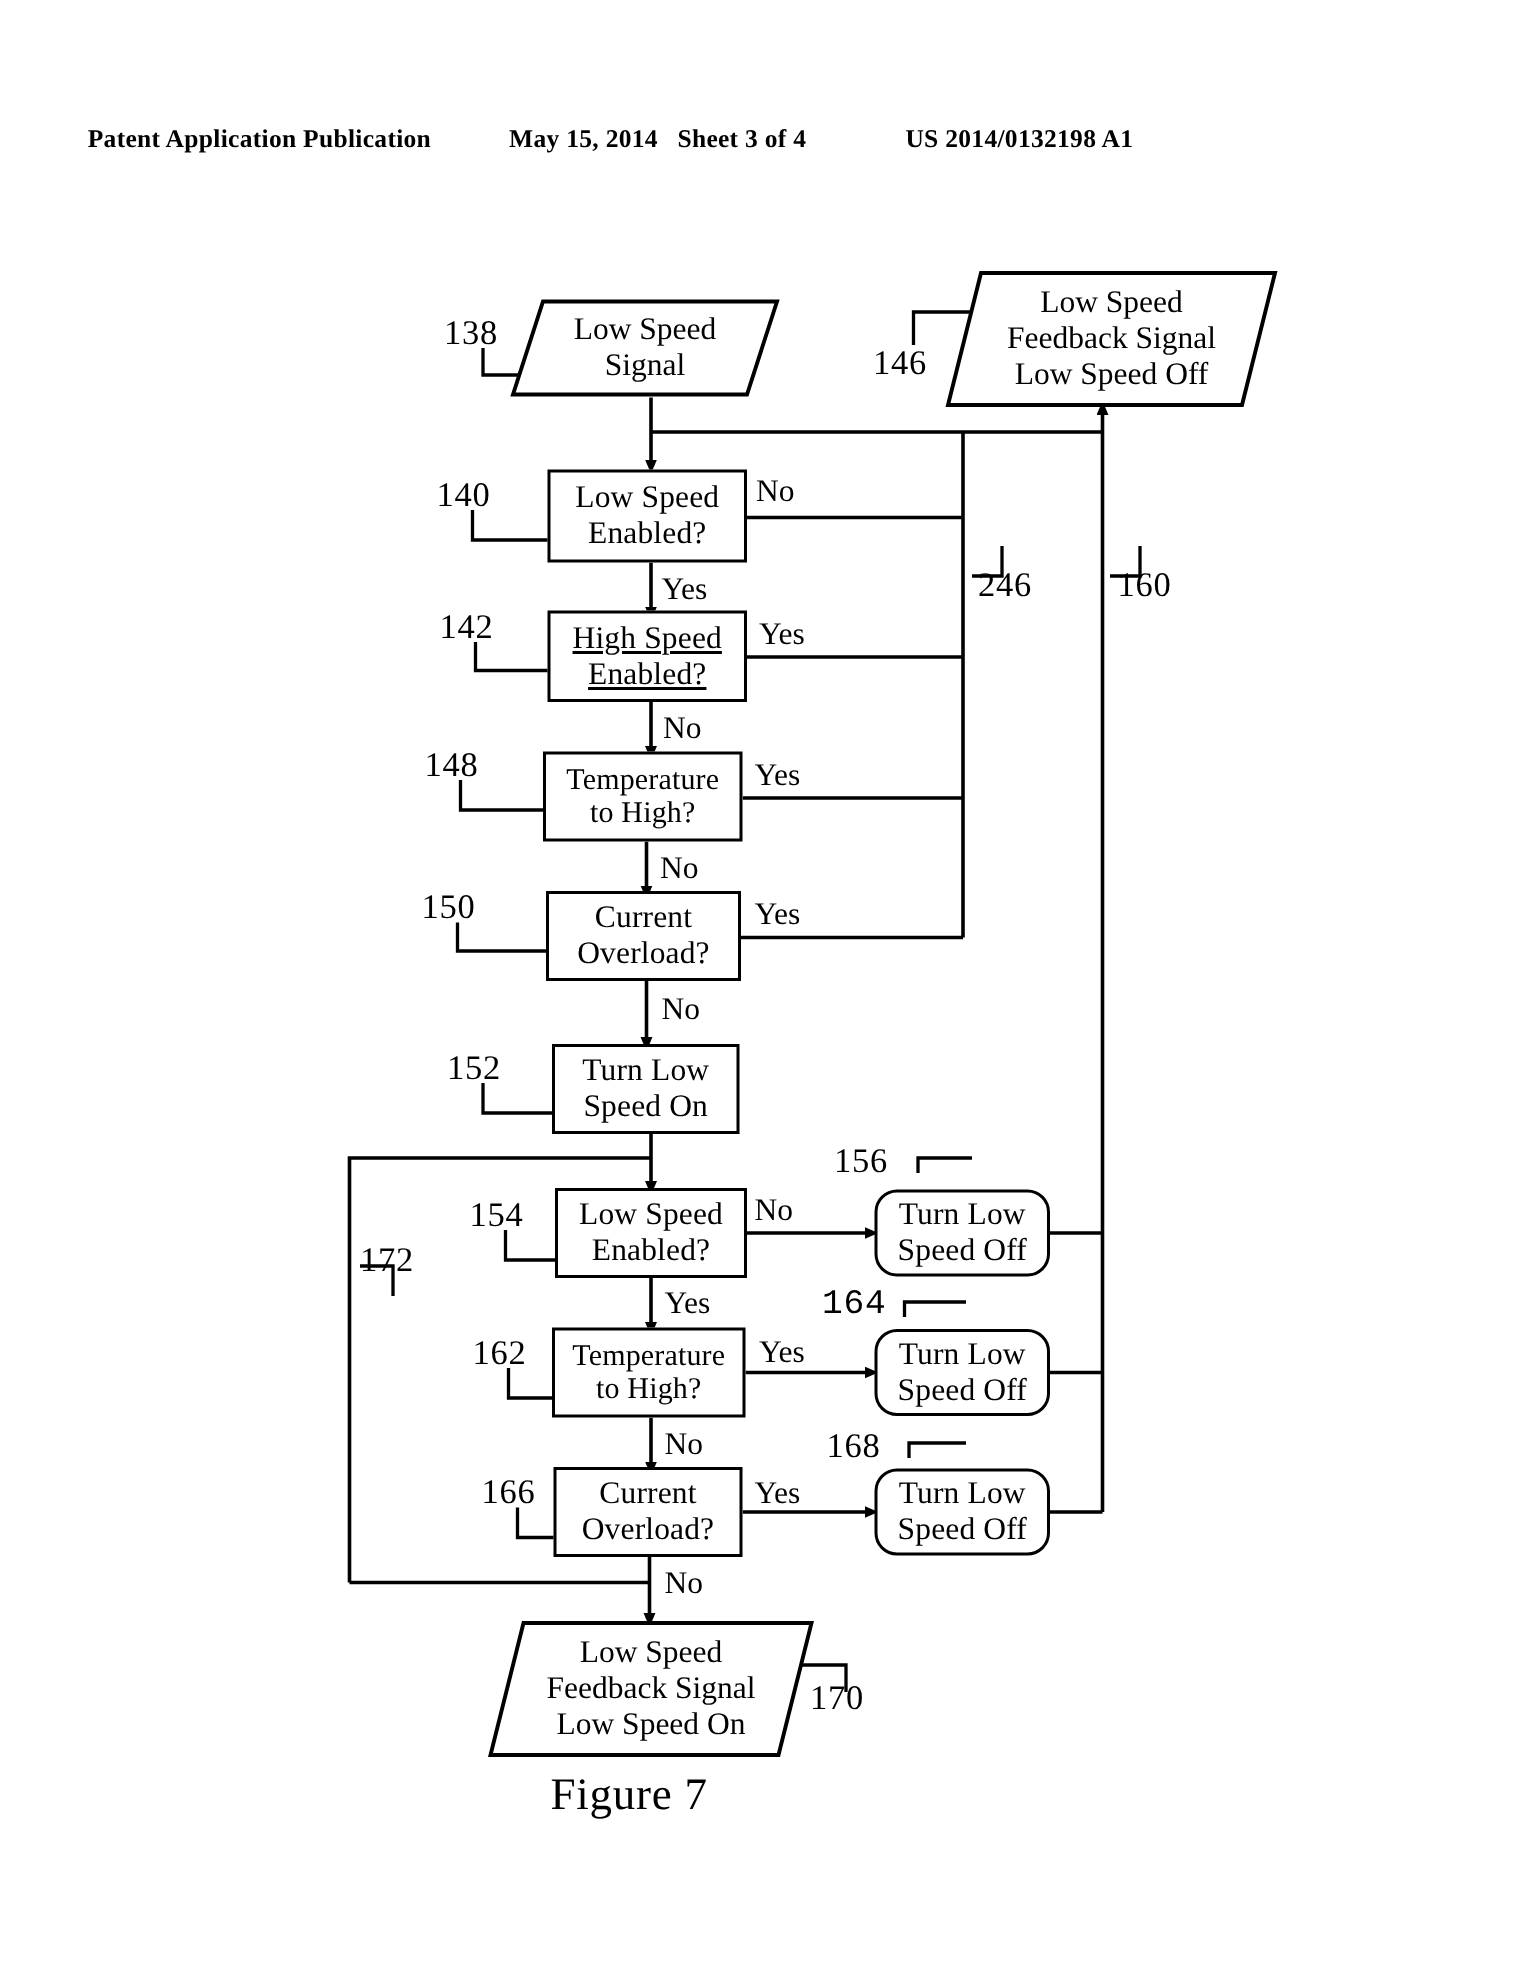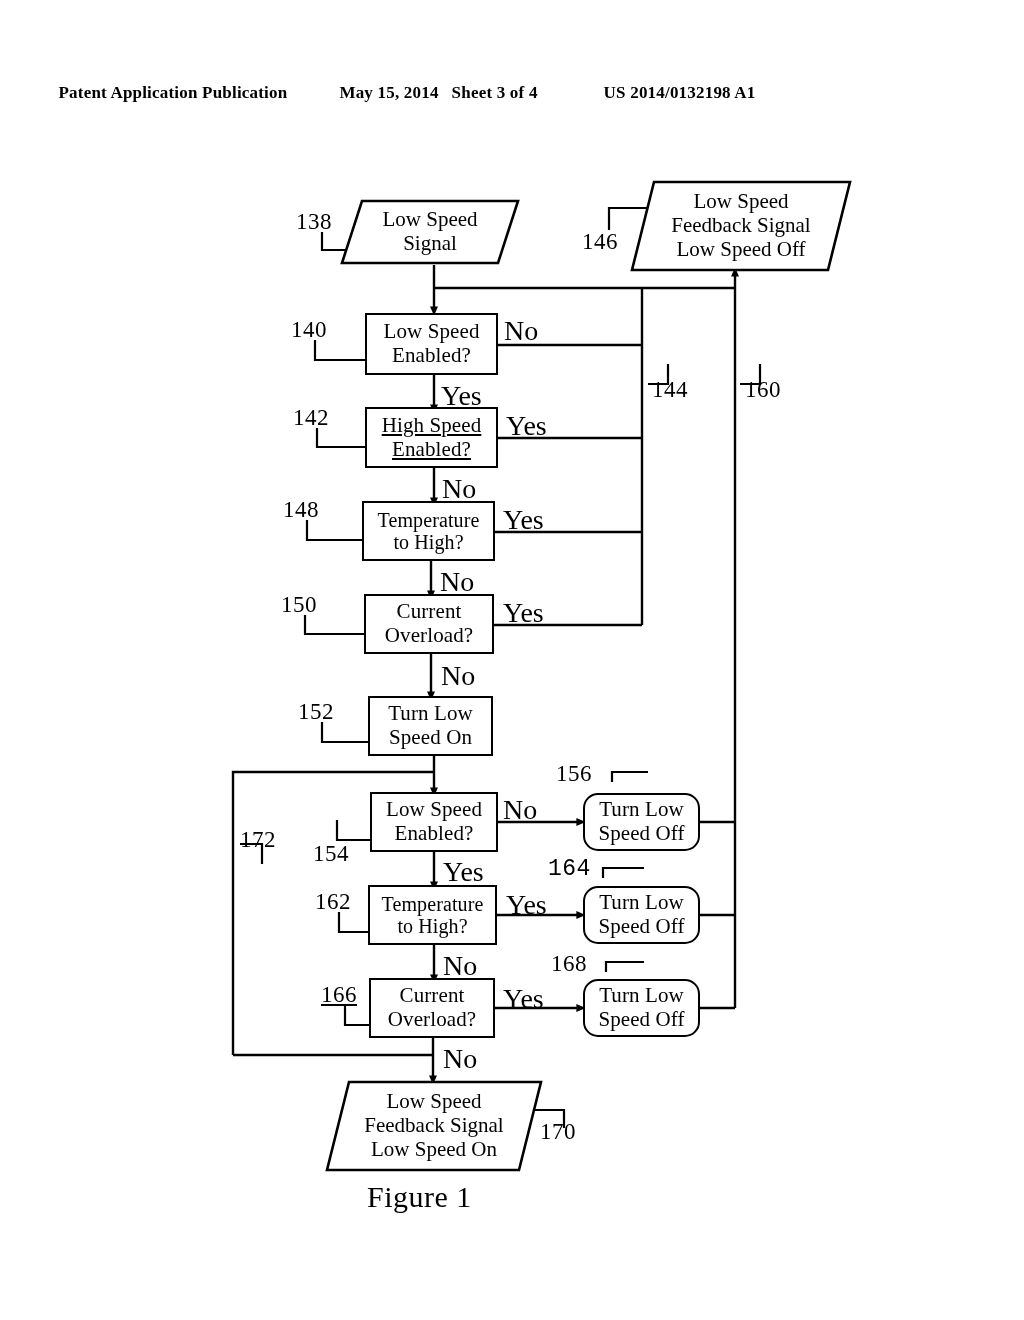--- a/index.html
+++ b/index.html
@@ -53,21 +53,21 @@
   .para .txt{
     position:absolute;left:0;top:0;width:100%;height:100%;
     display:flex;flex-direction:column;
     align-items:center;justify-content:center;
     font-size:21px;line-height:1.14;text-align:center;
   }
 
   
   .lbl{
     position:absolute;
-    font-size:28px;
+    font-size:21px;
     white-space:nowrap;
     line-height:1;
   }
   .ref{
     position:absolute;
     font-size:23px;
     white-space:nowrap;
     line-height:1;
     letter-spacing:0.5px;
   }
@@ -255,41 +255,41 @@
     <span>Speed Off</span>
   </div>
 
   <div class="ref" style="left:296px;top:210px;">138</div>
   <div class="ref" style="left:582px;top:230px;">146</div>
   <div class="ref" style="left:291px;top:318px;">140</div>
   <div class="ref" style="left:293px;top:406px;">142</div>
   <div class="ref" style="left:283px;top:498px;">148</div>
   <div class="ref" style="left:281px;top:593px;">150</div>
   <div class="ref" style="left:298px;top:700px;">152</div>
-  <div class="ref" style="left:313px;top:842px;">154</div>
+  <div class="ref" style="left:313px;top:798px;">154</div>
   <div class="ref" style="left:315px;top:890px;text-align:right;">162</div>
-  <div class="ref" style="left:321px;top:983px;text-decoration:underline;">166</div>
+  <div class="ref" style="left:321px;top:983px;">166</div>
   <div class="ref" style="left:556px;top:762px;">156</div>
   <div class="ref" style="left:548px;top:858px;font-family:Liberation Mono, monospace;">164</div>
   <div class="ref" style="left:551px;top:952px;">168</div>
   <div class="ref" style="left:540px;top:1120px;">170</div>
-  <div class="ref" style="left:652px;top:378px;">144</div>
+  <div class="ref" style="left:652px;top:378px;">246</div>
   <div class="ref" style="left:745px;top:378px;">160</div>
   <div class="ref" style="left:240px;top:828px;">172</div>
 
   <div class="lbl" style="left:504px;top:317px;">No</div>
   <div class="lbl" style="left:441px;top:382px;">Yes</div>
   <div class="lbl" style="left:506px;top:412px;">Yes</div>
   <div class="lbl" style="left:442px;top:475px;">No</div>
   <div class="lbl" style="left:503px;top:506px;">Yes</div>
   <div class="lbl" style="left:440px;top:568px;">No</div>
   <div class="lbl" style="left:503px;top:599px;">Yes</div>
   <div class="lbl" style="left:441px;top:662px;">No</div>
   <div class="lbl" style="left:503px;top:796px;">No</div>
   <div class="lbl" style="left:443px;top:858px;">Yes</div>
   <div class="lbl" style="left:506px;top:891px;">Yes</div>
   <div class="lbl" style="left:443px;top:952px;">No</div>
   <div class="lbl" style="left:503px;top:985px;">Yes</div>
   <div class="lbl" style="left:443px;top:1045px;">No</div>
 
-  <div class="figcap" style="left:367px;top:1180px;">Figure 1</div>
+  <div class="figcap" style="left:367px;top:1180px;">Figure 7</div>
 
 </div>
 
 </body></html>

